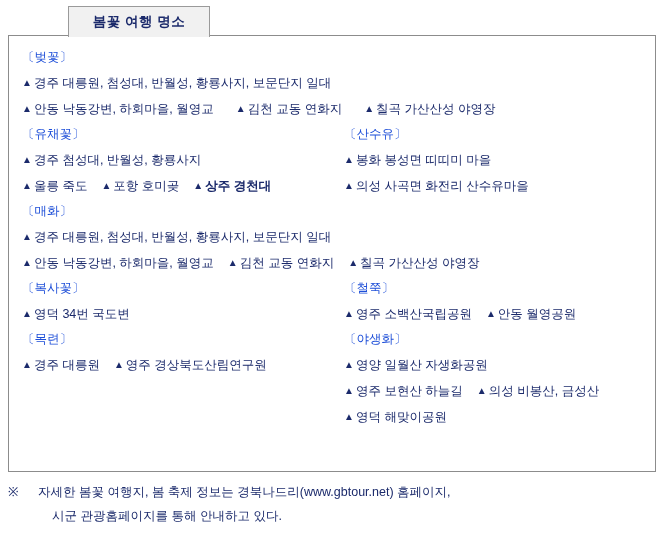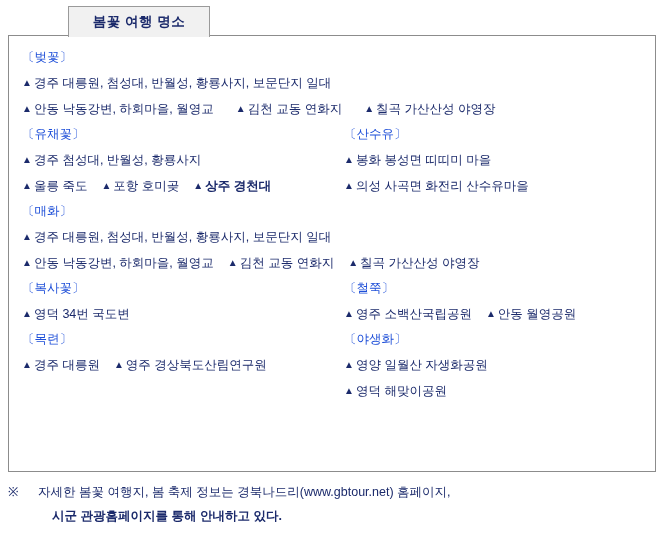--- a/index.html
+++ b/index.html
@@ -118,21 +118,20 @@
     color: #1b2a6b;
     line-height: 24px;
     z-index: 2;
   }
   .footer .mark {
     display: inline-block;
     width: 30px;
   }
   .footer .l2 {
     padding-left: 44px;
-    font-weight: bold;
   }
 </style>
 </head>
 <body>
 
 <div class="page">
 
   <div class="title-tab">
     <span>봄꽃 여행 명소</span>
   </div>
@@ -208,20 +207,23 @@
           <div class="line">
             <span class="tri">▲</span><span>경주 대릉원</span><span class="gap-md"></span><span class="tri">▲</span><span>영주 경상북도산림연구원</span>
           </div>
         </div>
         <div class="col-right">
           <div class="heading">〔야생화〕</div>
           <div class="line">
             <span class="tri">▲</span><span>영양 일월산 자생화공원</span>
           </div>
           <div class="line">
+            <span class="tri">▲</span><span>영주 보현산 하늘길</span><span class="gap-md"></span><span class="tri">▲</span><span>의성 비봉산, 금성산</span>
+          </div>
+          <div class="line">
             <span class="tri">▲</span><span>영덕 해맞이공원</span>
           </div>
         </div>
       </div>
     </div>
 
   </div>
 
   <div class="footer">
     <div>

